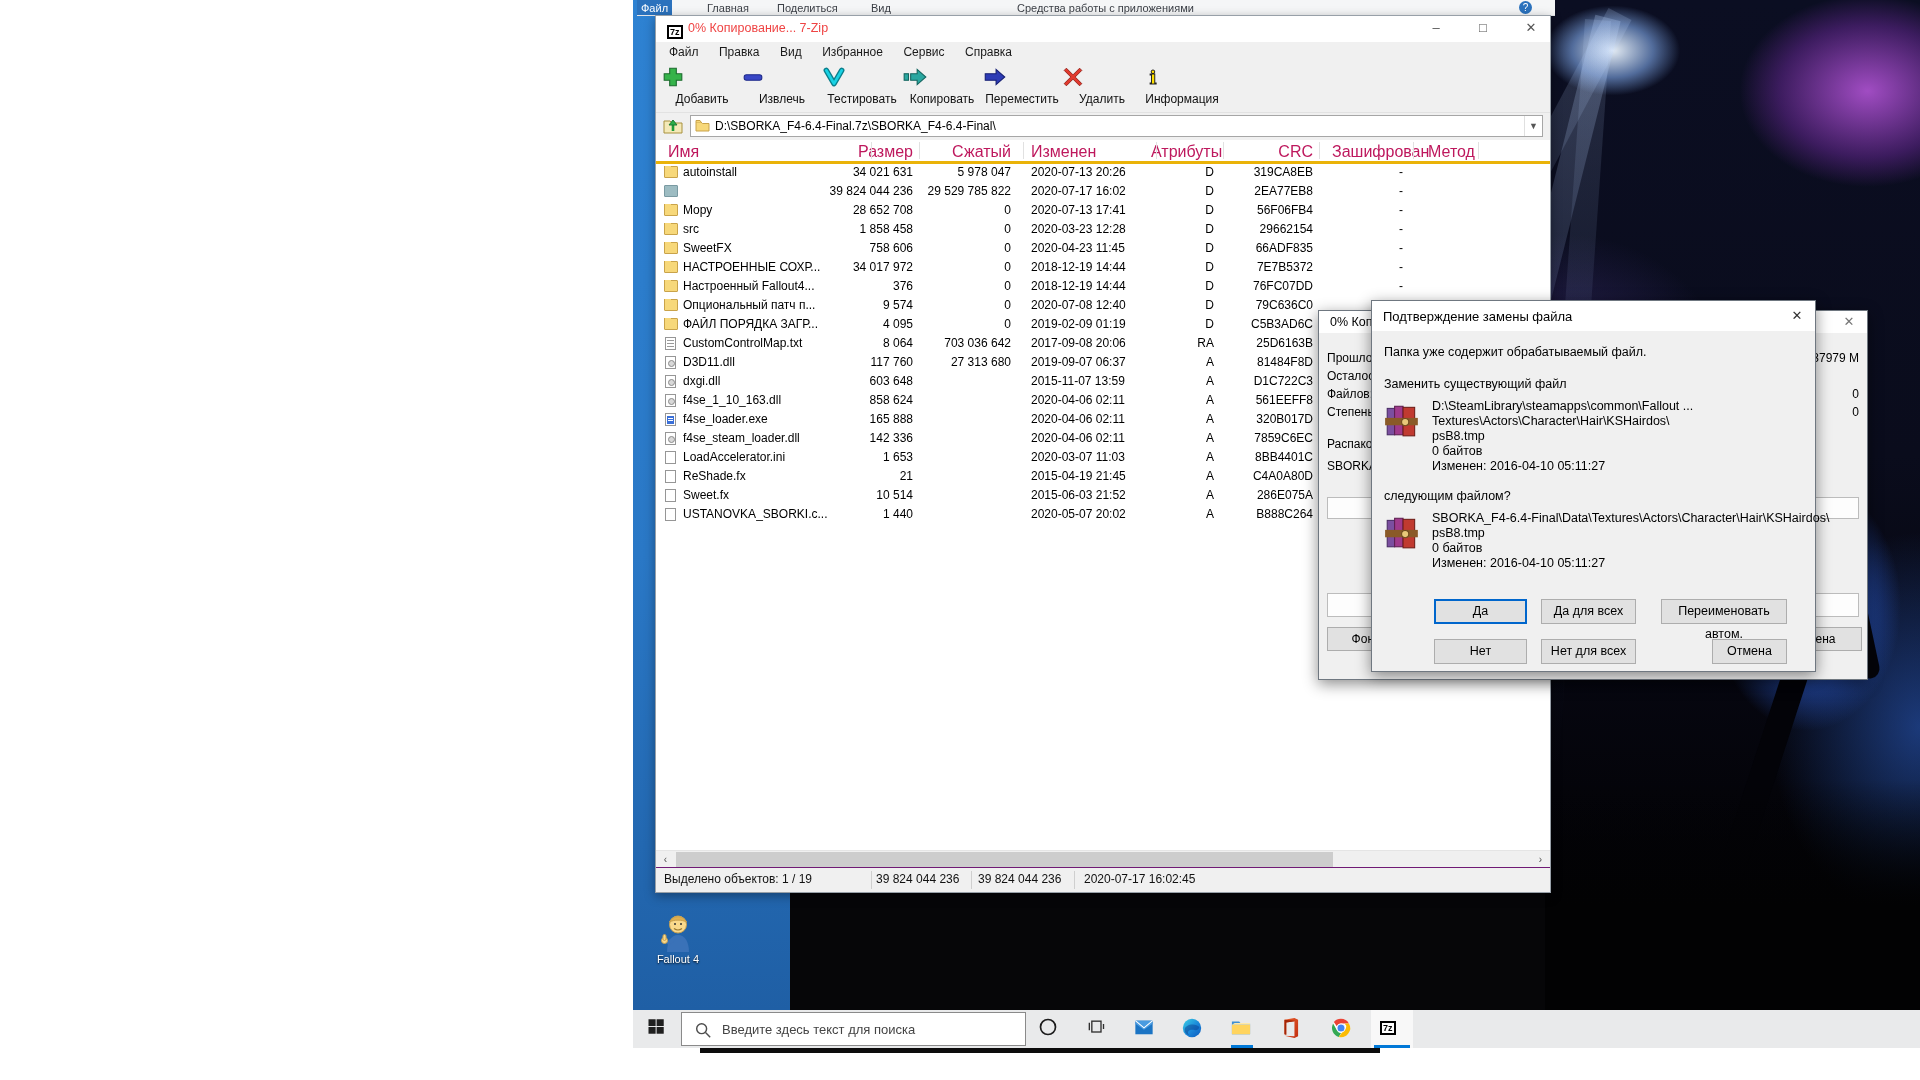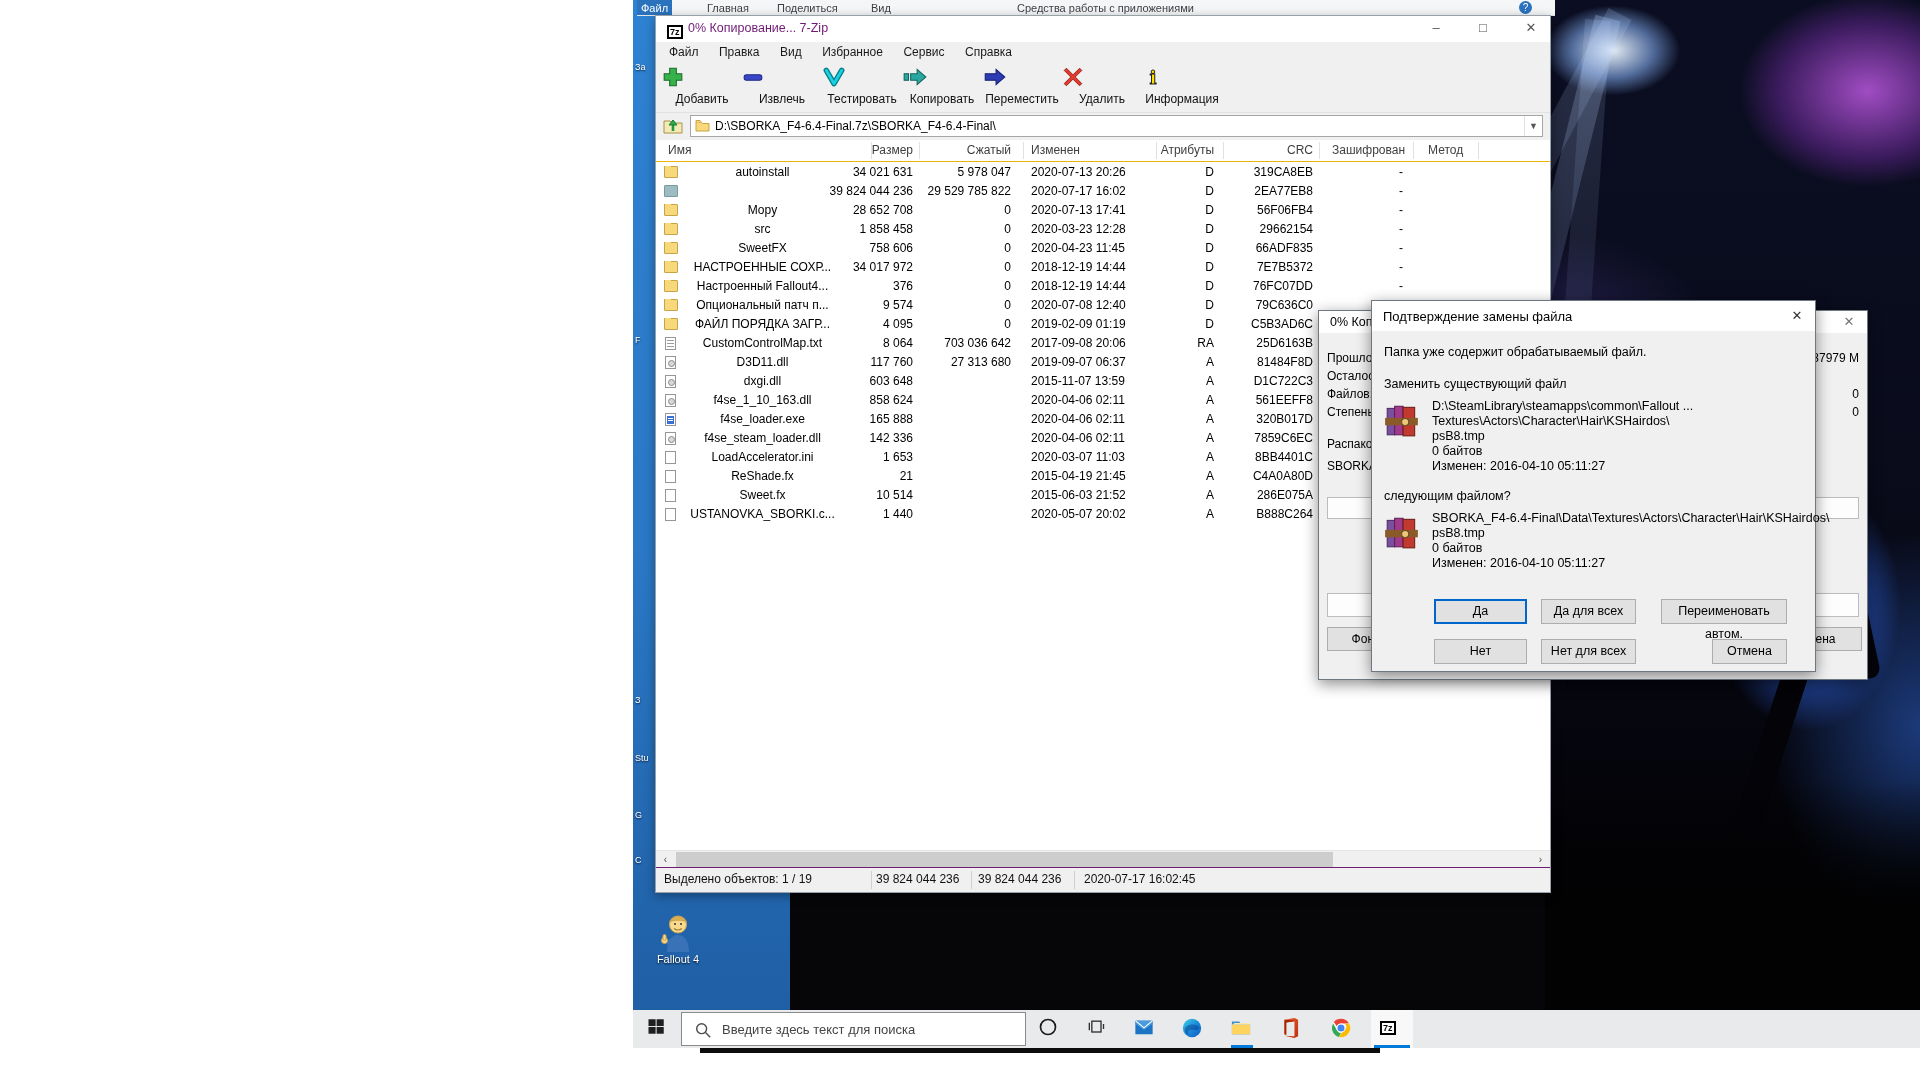--- a/index.html
+++ b/index.html
@@ -35,46 +35,46 @@
 
   
   #fallout-icon{position:absolute;left:19px;top:912px;width:52px;text-align:center;}
   #fallout-icon .img{width:40px;height:40px;margin:0 auto;}
   #fallout-icon .lbl{color:#fff;font-size:11px;text-shadow:0 1px 2px rgba(0,0,0,.9);margin-top:1px;}
 
   
   #zwin{position:absolute;left:22px;top:15px;width:896px;height:878px;background:#f0f0f0;border:1px solid #98a0a8;box-shadow:0 3px 10px rgba(0,0,0,.35);box-sizing:border-box;}
   #ztitle{position:absolute;left:0;top:0;right:0;height:26px;background:#ffffff;}
   #ztitle .ticon{position:absolute;left:11px;top:5px;}
-  #ztitle .ttext{position:absolute;left:32px;top:5px;font-size:12.5px;color:#701a75;}
+  #ztitle .ttext{position:absolute;left:32px;top:5px;font-size:12.5px;color:#ef4444;}
   .zip7{display:inline-block;background:#fff;border:2px solid #000;font-weight:bold;font-size:9px;line-height:10px;padding:0 1px;color:#000;}
   .wctl{position:absolute;top:0;width:30px;height:24px;text-align:center;color:#555;font-size:13px;line-height:24px;}
   #zmenu{position:absolute;left:0;top:26px;right:0;height:18px;background:#f0f0f0;}
   .mitem{display:inline-block;font-size:12px;color:#1a1a1a;padding:1px 8px;}
   #ztools{position:absolute;left:0;top:44px;right:0;height:52px;border-bottom:1px solid #e2e2e2;}
   .tbtn{position:absolute;top:3px;width:80px;height:47px;text-align:center;}
   .tbtn .ticn{display:block;height:26px;padding-top:3px;}
   .tbtn .tlbl{display:block;font-size:12px;color:#111;}
   #zaddr{position:absolute;left:0;top:96px;right:0;height:28px;}
   #upbtn{position:absolute;left:6px;top:3px;width:24px;height:22px;}
   #combo{position:absolute;left:34px;top:3px;right:7px;height:22px;background:#fff;border:1px solid #a6a6a6;box-sizing:border-box;}
   #combo .cf{position:absolute;left:4px;top:3px;}
   #combo .ctext{position:absolute;left:24px;top:3px;font-size:12px;color:#000;white-space:nowrap;}
   #combo .carrow{position:absolute;right:0;top:0;width:17px;height:20px;color:#555;font-size:9px;line-height:20px;text-align:center;border-left:1px solid #e0e0e0;}
 
   
   #zlist{position:absolute;left:0;top:124px;right:0;bottom:41px;background:#fff;overflow:hidden;}
-  #zhead{position:absolute;left:0;top:0;right:0;height:21px;background:#fff;border-bottom:1px solid #eab308;font-size:12px;color:#404040;}
+  #zhead{position:absolute;left:0;top:0;right:0;height:21px;background:#fff;border-bottom:3px solid #eab308;font-size:16px;color:#be185d;}
   #zhead .hsep{position:absolute;top:2px;width:1px;height:17px;background:#e1e1e1;}
   .hc{position:absolute;top:3px;white-space:nowrap;}
   #file-rows{position:absolute;left:0;top:23px;right:0;}
   .frow{position:relative;height:19px;font-size:12px;color:#000;}
   .frow span{position:absolute;top:2px;white-space:nowrap;overflow:hidden;}
   .c-icon{left:8px;top:3px!important;}
-  .c-name{left:15px;width:183px;text-align:center;}
+  .c-name{left:27px;width:183px;}
   .c-size{left:150px;width:107px;text-align:right;}
   .c-packed{left:263px;width:92px;text-align:right;}
   .c-mod{left:375px;width:122px;}
   .c-attr{left:495px;width:63px;text-align:right;}
   .c-crc{left:578px;width:79px;text-align:right;}
   .c-enc{left:678px;width:69px;text-align:right;}
 
   
   .ficon{display:block;width:14px;height:12px;position:relative;}
   .ficon.folder{background:#f7d87a;border:1px solid #c9a34a;border-radius:1px;box-sizing:border-box;}
@@ -152,34 +152,20 @@
         <span class="rtab" style="left: 66px;">Главная</span>
 
         <span class="rtab" style="left: 136px;">Поделиться</span>
 
         <span class="rtab" style="left: 230px;">Вид</span>
 
         <span class="rtab" style="left: 376px;">Средства работы с приложениями</span>
       </div>
     <div id="ribbon-help">?</div>
 
-    <div class="abs" style="left:0;top:0;width:30px;height:1010px;">
-
-        <span class="frag" style="top: 62px;">За</span>
-
-        <span class="frag" style="top: 335px;">F</span>
-
-        <span class="frag" style="top: 695px;">З</span>
-
-        <span class="frag" style="top: 753px;">Stu</span>
-
-        <span class="frag" style="top: 810px;">G</span>
-
-        <span class="frag" style="top: 855px;">C</span>
-      </div>
 
     <div id="fallout-icon">
       <div class="img">
           <svg width="40" height="40" viewBox="0 0 40 40">
             <path d="M9 40c0-10 4-17 11-17s11 7 11 17z" fill="#3a72b8"></path>
             <path d="M8 30l7-5 2.5 3.5-7 5z" fill="#3a72b8"></path>
             <circle cx="6.5" cy="28.5" r="3" fill="#f9d98b" stroke="#caa24f"></circle>
             <rect x="5" y="22.5" width="3" height="6" rx="1.5" fill="#f9d98b" stroke="#caa24f"></rect>
             <circle cx="20" cy="12.5" r="8.5" fill="#f9d98b" stroke="#caa24f"></circle>
             <path d="M11.5 10c2.5-7 14.5-7 17 0-4.5-2.5-12.5-2.5-17 0z" fill="#e0b050" stroke="#caa24f"></path>

